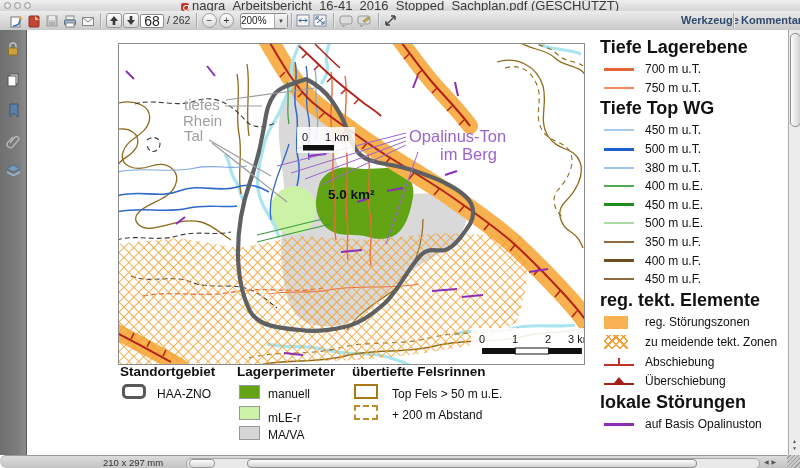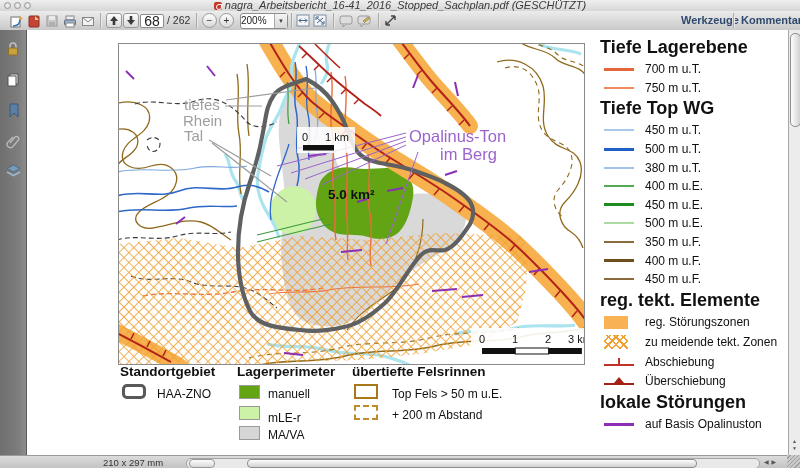--- a/index.html
+++ b/index.html
@@ -5,21 +5,21 @@
   html,body{margin:0;padding:0;}
   .app{position:relative;width:800px;height:468px;font-family:"Liberation Sans",sans-serif;
        background:#fff;overflow:hidden;-webkit-font-smoothing:antialiased;}
   
   .titlebar{position:absolute;left:0;top:0;width:800px;height:11px;
     background:linear-gradient(#efefef,#d6d6d6);border-bottom:1px solid #a9a9a9;}
   .traffic{position:absolute;left:4px;top:2px;display:flex;gap:3px;}
   .tl{width:7px;height:7px;border-radius:50%;background:radial-gradient(#f4f4f4,#cfcfcf);
       border:1px solid #9a9a9a;box-sizing:border-box;}
   .wtitle{position:absolute;left:0;right:0;top:0;height:11px;text-align:center;
-    font-size:11px;line-height:11px;color:#3a3a3a;white-space:nowrap;font-style:italic;}
+    font-size:13px;line-height:11px;color:#3a3a3a;white-space:nowrap;}
   .pdficon{display:inline-block;width:8px;height:8px;background:#c0392b;border-radius:2px;
     vertical-align:-1px;margin-right:3px;position:relative;}
   .pdficon:after{content:"";position:absolute;left:2px;top:2px;width:4px;height:4px;
     border:1px solid #fff;border-radius:50% 0 50% 50%;}
   
   .toolbar{position:absolute;left:0;top:11px;width:800px;height:19px;
     background:linear-gradient(#ececec,#c9c9c9);border-bottom:1px solid #8f8f8f;}
   .tb{position:absolute;top:2px;height:15px;display:flex;align-items:center;justify-content:center;}
   .tbtn{width:16px;}
   .tsep{position:absolute;top:2px;width:1px;height:15px;background:#aaa;border-right:1px solid #e8e8e8;}
@@ -72,21 +72,21 @@
   .lpsw{position:absolute;width:21px;height:14px;border:1px solid #9a9a9a;box-sizing:border-box;}
   .frsw1{position:absolute;width:24px;height:15px;border:2px solid #a87818;background:#fff;box-sizing:border-box;}
   .frsw2{position:absolute;width:24px;height:15px;border:2.5px dashed #c08a28;background:#fff;box-sizing:border-box;}
   
   .vscroll{position:absolute;left:788px;top:30px;width:12px;height:425px;background:#ececec;border-left:1px solid #a8a8a8;box-sizing:border-box;}
   .vthumb{position:absolute;left:1px;top:3px;width:9px;height:92px;border-radius:5px;
     background:linear-gradient(90deg,#fdfdfd,#d2d2d2);border:1px solid #8e8e8e;}
   .varrows{position:absolute;left:0;bottom:2px;width:11px;height:16px;font-size:5px;color:#555;
     display:flex;flex-direction:column;align-items:center;justify-content:center;line-height:7px;}
   .statusbar{position:absolute;left:0;top:455px;width:800px;height:13px;
-    background:linear-gradient(#dcdcdc,#c3c3c3);border-top:1px solid #999;box-sizing:border-box;}
+    background:linear-gradient(#dcdcdc,#c3c3c3);border-top:1px solid #999;box-sizing:border-box;border-radius:6px;}
   .pagesize{position:absolute;left:103px;top:1px;font-size:9.5px;color:#333;}
   .htrack{position:absolute;left:186px;top:2px;width:572px;height:9px;border:1px solid #a5a5a5;border-radius:5px;background:#e9e9e9;}
   .hthumb{position:absolute;left:60px;top:0px;width:448px;height:7px;border-radius:4px;
     background:linear-gradient(#fdfdfd,#d2d2d2);border:1px solid #8e8e8e;}
   .hnub{position:absolute;left:2px;top:0;width:24px;height:7px;border-radius:4px;
     background:linear-gradient(#fdfdfd,#d8d8d8);border:1px solid #999;}
   .harrows{position:absolute;left:764px;top:2px;font-size:6px;color:#555;letter-spacing:3px;}
   .grip{position:absolute;right:0;top:455px;width:13px;height:13px;
     background:repeating-linear-gradient(135deg,#c9c9c9 0 2px,#9e9e9e 2px 3px);}
 </style>

